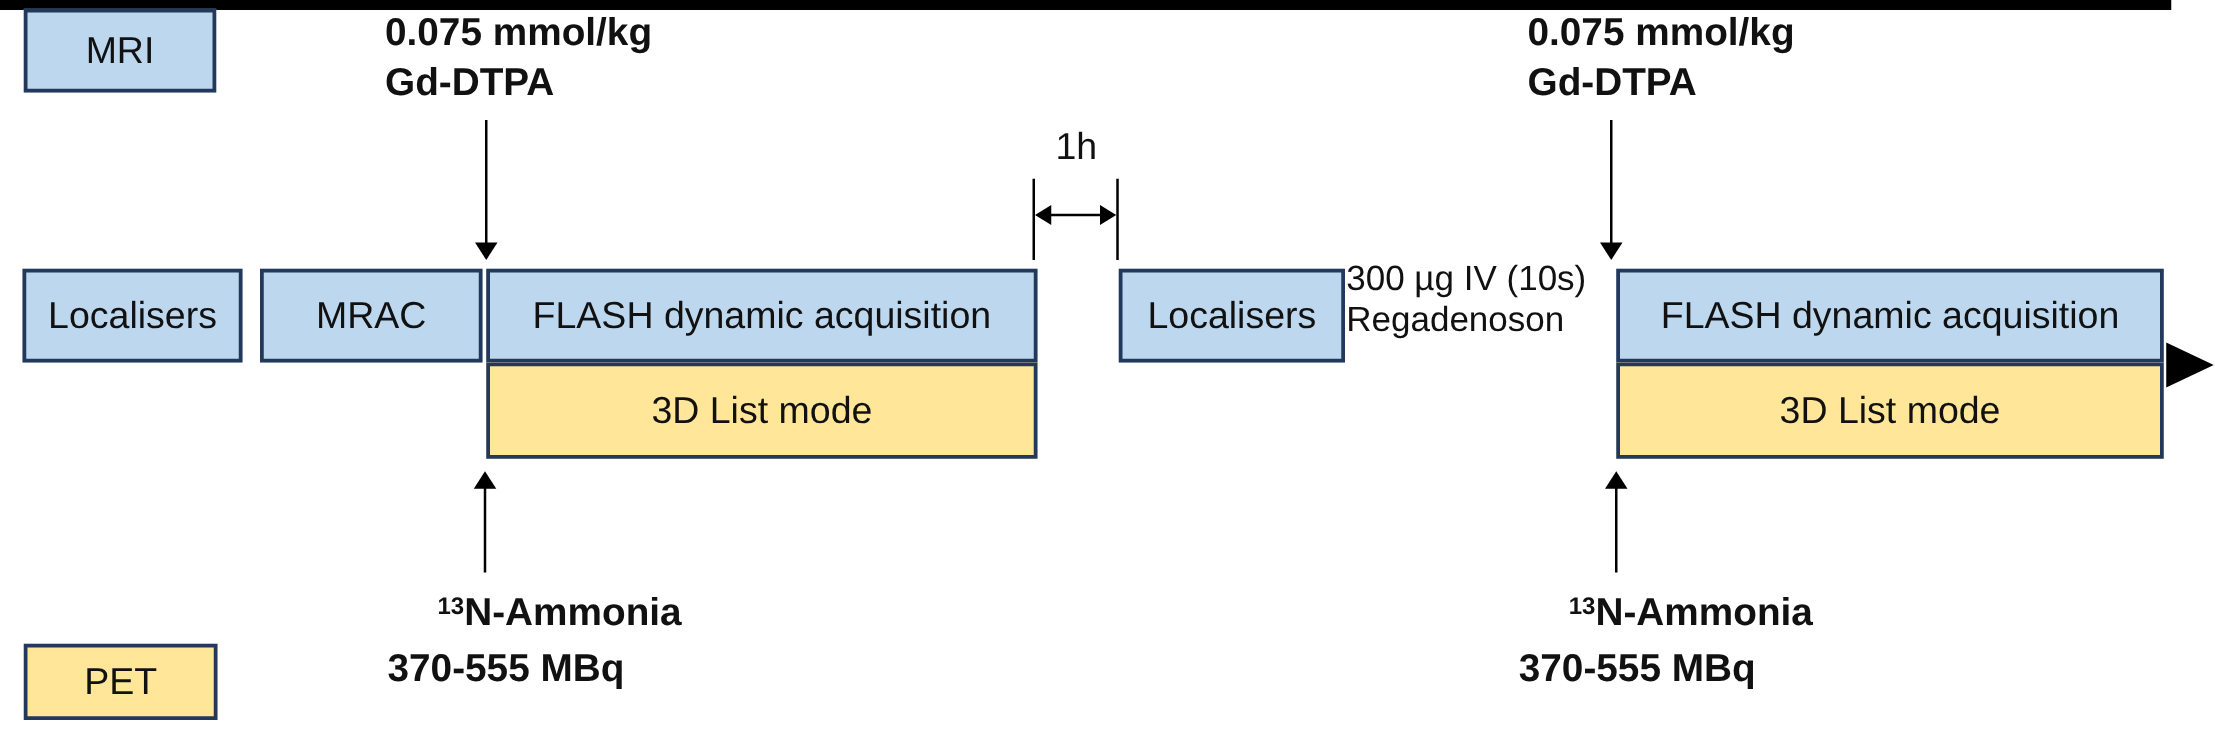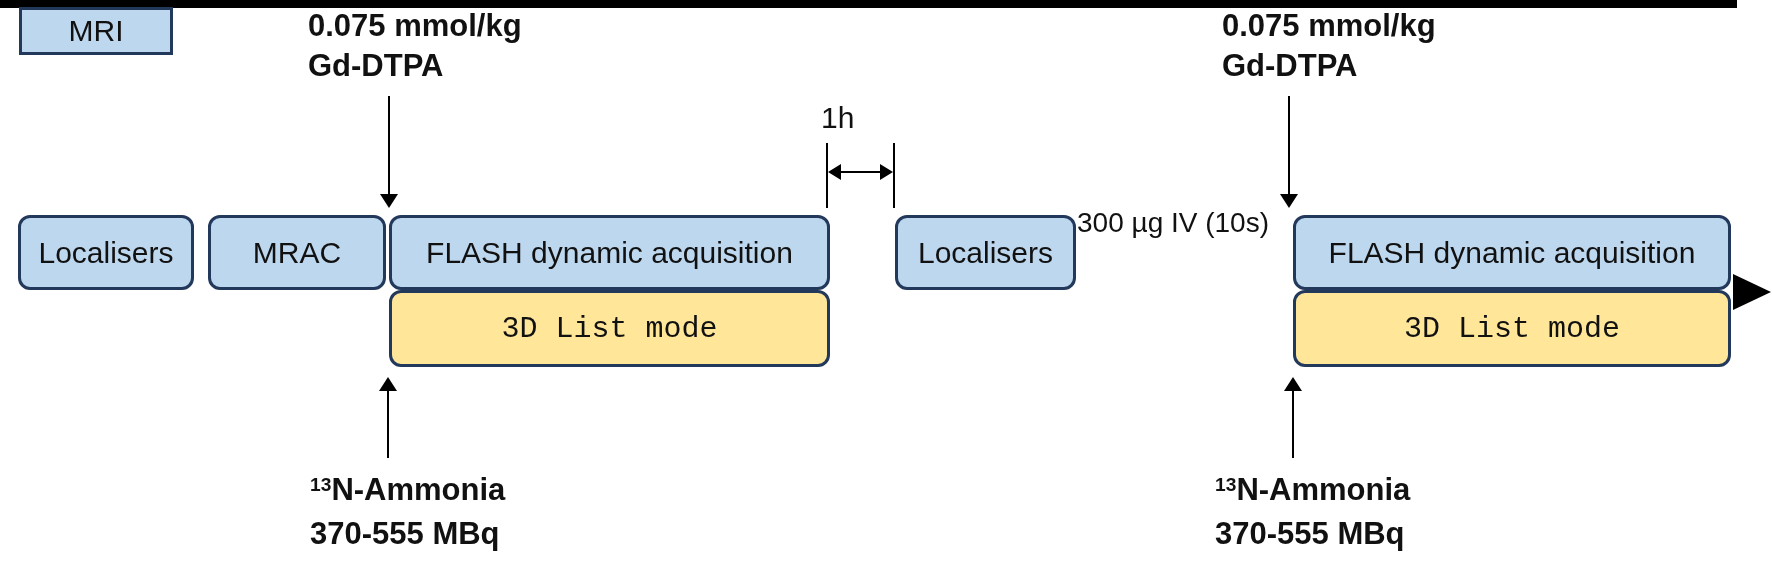--- a/index.html
+++ b/index.html
@@ -19,74 +19,77 @@
   .axis{left:0; top:288; width:1737px; height:8px; background:var(--line); z-index:1;}
   .axis-head{
     left:1733px; top:274px; width:0; height:0; z-index:1;
     border-top:18px solid transparent; border-bottom:18px solid transparent;
     border-left:38px solid var(--line);
   }
   
   .block{
     box-sizing:border-box; z-index:2;
     display:flex; align-items:center; justify-content:center;
-    font-size:30px; line-height:1;border-radius:12px;
+    font-size:30px; line-height:1;
   }
   .mri-block{ top:215px; height:75px; background:var(--mri-fill); border:3px solid var(--mri-border); }
-  .pet-block{ top:290px; height:77px; background:var(--pet-fill); border:3px solid var(--pet-border);font-family:Liberation Mono, monospace; }
+  .pet-block{ top:290px; height:77px; background:var(--pet-fill); border:3px solid var(--pet-border); }
   .b1{left:18px;  width:176px;}
   .b2{left:208px; width:178px;}
   .b3{left:389px; width:441px;}
   .b4{left:895px; width:181px;}
   .b5{left:1293px; width:438px;}
   .y1{left:389px;  width:441px;}
   .y2{left:1293px; width:438px;}
   
   .legend{
     box-sizing:border-box; z-index:2;
     display:flex; align-items:center; justify-content:center;
     font-size:30px;
   }
-  .legend-mri{left:19px; top:7px;  width:154px; height:48px; background:var(--mri-fill); border:3px solid var(--mri-border);}
+  .legend-mri{left:19px; top:7px;  width:154px; height:67px; background:var(--mri-fill); border:3px solid var(--mri-border);}
   .legend-pet{left:19px; top:515px; width:155px; height:61px; background:var(--pet-fill); border:3px solid var(--pet-border);}
   
   .note{font-size:31px; line-height:40px; white-space:nowrap; z-index:3;font-weight:bold;}
   .gd1{left:308px;  top:6px;}
   .gd2{left:1222px; top:6px;}
   .ammonia1{left:310px;  top:470px;}
   .ammonia2{left:1215px; top:470px;}
-  .note sup{font-size:0.62em; vertical-align:baseline; position:relative; top:-0.45em;}
+  .note sup{font-size:0.62em; vertical-align:baseline; position:relative; top:-0.45em;margin-left:40px;}
   .rega{left:1077px; top:206px; font-size:28px; line-height:33px; white-space:nowrap; z-index:3;}
   
   .shaft-v{width:2px; background:var(--line); z-index:3;}
   .head-down{width:0;height:0;border-left:9px solid transparent;border-right:9px solid transparent;border-top:14px solid var(--line); z-index:3;}
   .head-up{width:0;height:0;border-left:9px solid transparent;border-right:9px solid transparent;border-bottom:14px solid var(--line); z-index:3;}
   .dn1-shaft{left:388px; top:96px; height:100px;}
   .dn1-head{left:380px; top:194px;}
   .dn2-shaft{left:1288px; top:96px; height:100px;}
   .dn2-head{left:1280px; top:194px;}
   .up1-head{left:379px; top:377px;}
   .up1-shaft{left:387px; top:389px; height:69px;}
   .up2-head{left:1284px; top:377px;}
   .up2-shaft{left:1292px; top:389px; height:69px;}
   
   .tickL{left:826px; top:143px; width:2px; height:65px; background:var(--line); z-index:3;}
   .tickR{left:893px; top:143px; width:2px; height:65px; background:var(--line); z-index:3;}
   .h-shaft{left:836px; top:171px; width:49px; height:2px; background:var(--line); z-index:3;}
   .h-headL{left:828px; top:164px; width:0;height:0;border-top:8px solid transparent;border-bottom:8px solid transparent;border-right:13px solid var(--line); z-index:3;}
   .h-headR{left:880px; top:164px; width:0;height:0;border-top:8px solid transparent;border-bottom:8px solid transparent;border-left:13px solid var(--line); z-index:3;}
-  .interval-label{left:821px; top:101px; width:80px; text-align:left; font-size:30px; z-index:3;}
+  .interval-label{left:821px; top:101px; width:80px; text-align:center; font-size:30px; z-index:3;}
 </style>
 </head>
 <body>
 
 <div class="canvas">
 
   <div class="abs legend legend-mri">
     <span>MRI</span>
+  </div>
+  <div class="abs legend legend-pet">
+    <span>PET</span>
   </div>
 
   <div class="abs axis"></div>
   <div class="abs axis-head"></div>
 
   <div class="abs block mri-block b1">
     <span>Localisers</span>
   </div>
   <div class="abs block mri-block b2">
     <span>MRAC</span>
@@ -124,20 +127,21 @@
 
   <div class="abs interval-label">1h</div>
   <div class="abs tickL"></div>
   <div class="abs tickR"></div>
   <div class="abs h-shaft"></div>
   <div class="abs h-headL"></div>
   <div class="abs h-headR"></div>
 
   <div class="abs rega">
     <div>300 µg IV (10s)</div>
+    <div>Regadenoson</div>
   </div>
 
   <div class="abs head-up up1-head"></div>
   <div class="abs shaft-v up1-shaft"></div>
   <div class="abs head-up up2-head"></div>
   <div class="abs shaft-v up2-shaft"></div>
 
   <div class="abs note ammonia1">
     <div><sup>13</sup><span>N-Ammonia</span></div>
     <div>370-555 MBq</div>

